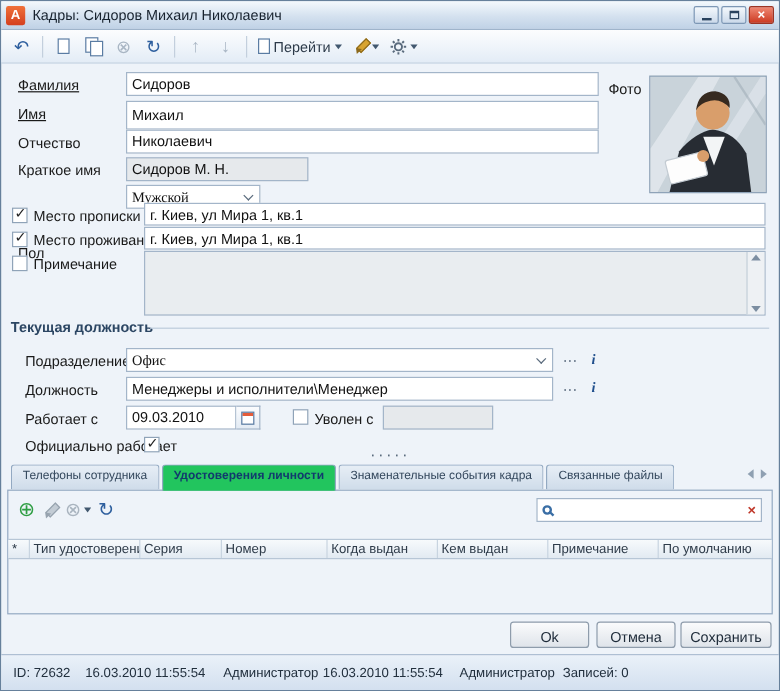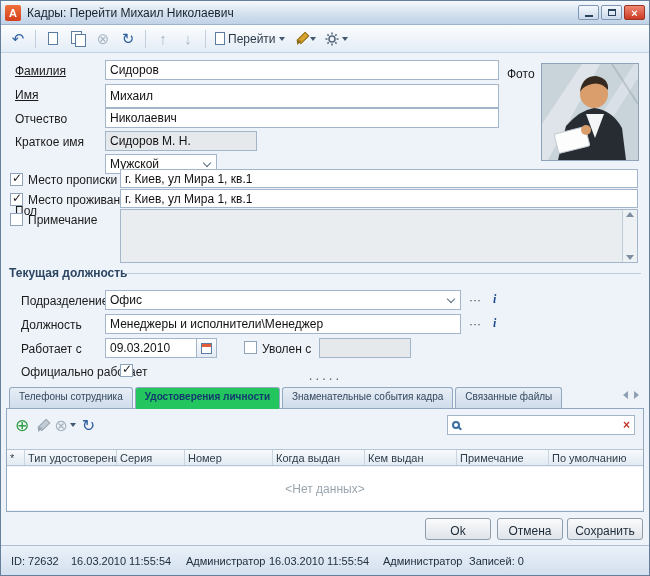--- a/index.html
+++ b/index.html
@@ -37,21 +37,21 @@
   .pencil::before { content:""; position:absolute; left:6px; top:0; width:4px; height:10px; background:#d8a430; border:1px solid #8c6a1d; transform:rotate(45deg); }
   .pencil::after { content:""; position:absolute; left:0; bottom:1px; width:0; height:0; border:3px solid transparent; border-bottom:4px solid #8c6a1d; transform:rotate(-45deg); }
   .pencil.gray::before { background:#c3ccd5; border-color:#97a3af; }
   .pencil.gray::after { border-bottom-color:#97a3af; }
 
   
   .label { position:absolute; font-size:12px; color:#1a1a1a; white-space:nowrap; }
   .label.link { text-decoration:underline; }
   .input { position:absolute; border:1px solid #a3b5c9; background:#fff; padding:2px 4px; font:12px "Liberation Sans","DejaVu Sans",sans-serif; color:#111; }
   .input.readonly { background:#e6e9ec; }
-  .combo { display:flex; align-items:center; justify-content:space-between; }
+  .combo { display:flex; align-items:center; justify-content:space-between;font-family:Liberation Serif, serif; }
   .chev { width:6px; height:6px; border-right:1.5px solid #5a6b7d; border-bottom:1.5px solid #5a6b7d; transform:rotate(45deg); margin:-3px 2px 0 4px; flex:none; }
   .checkbox { position:absolute; width:13px; height:13px; border:1px solid #8fa3b8; background:#fff; }
   .checkbox.checked::after { content:"✓"; position:absolute; left:1px; top:-3px; font-size:12px; font-weight:bold; color:#222; }
   .mini-btn { position:absolute; font-size:12px; color:#33465c; padding:1px 2px; }
   .mini-btn.info { font-family:"Liberation Serif","DejaVu Serif",serif; font-style:italic; font-weight:bold; color:#1f4e8c; }
   .cal-btn { position:absolute; width:20px; height:20px; border:1px solid #a3b5c9; border-left:none; background:linear-gradient(#fbfcfe,#e3ebf4); display:flex; align-items:center; justify-content:center; }
   .cal-icon { width:11px; height:11px; border:1px solid #5a7ca3; background:linear-gradient(#e45c3a 0 3px,#fff 3px); }
 
   .photo { position:absolute; left:540px; top:62px; width:98px; height:98px; border:1px solid #8fa3b8; background:#cdd6dd; }
 
@@ -109,21 +109,21 @@
   .statusbar { position:absolute; left:0; right:0; bottom:0; height:30px; background:linear-gradient(#eaf1f9,#d3e0ef); border-top:1px solid #aebfd3; }
   .statusbar span { position:absolute; top:9px; font-size:11px; color:#22303e; white-space:nowrap; }
 </style>
 </head>
 <body>
 
 <div class="window">
 
   <div class="titlebar">
     <span class="app-icon">A</span>
-    <span class="title">Кадры: Перейти Михаил Николаевич</span>
+    <span class="title">Кадры: Сидоров Михаил Николаевич</span>
     <span class="winbtns">
       <span class="winbtn">
           <span class="minbar"></span>
         </span>
       <span class="winbtn">
           <span class="maxbox"></span>
         </span>
       <span class="winbtn close">×</span>
     </span>
   </div>
@@ -297,23 +297,20 @@
     <div class="ghead">
       <span>*</span>
       <span>Тип удостоверени</span>
       <span>Серия</span>
       <span>Номер</span>
       <span>Когда выдан</span>
       <span>Кем выдан</span>
       <span>Примечание</span>
       <span>По умолчанию</span>
     </div>
-    <div class="gbody">
-      <span class="empty-text">&lt;Нет данных&gt;</span>
-    </div>
   </div>
 
   <button class="btn" style="left:424px; width:66px;">Ok</button>
   <button class="btn" style="left:496px; width:66px;">Отмена</button>
   <button class="btn" style="left:566px; width:76px;">Сохранить</button>
 
   <div class="statusbar">
     <span style="left:10px;">ID: 72632</span>
     <span style="left:70px;">16.03.2010 11:55:54</span>
     <span style="left:185px;">Администратор</span>

